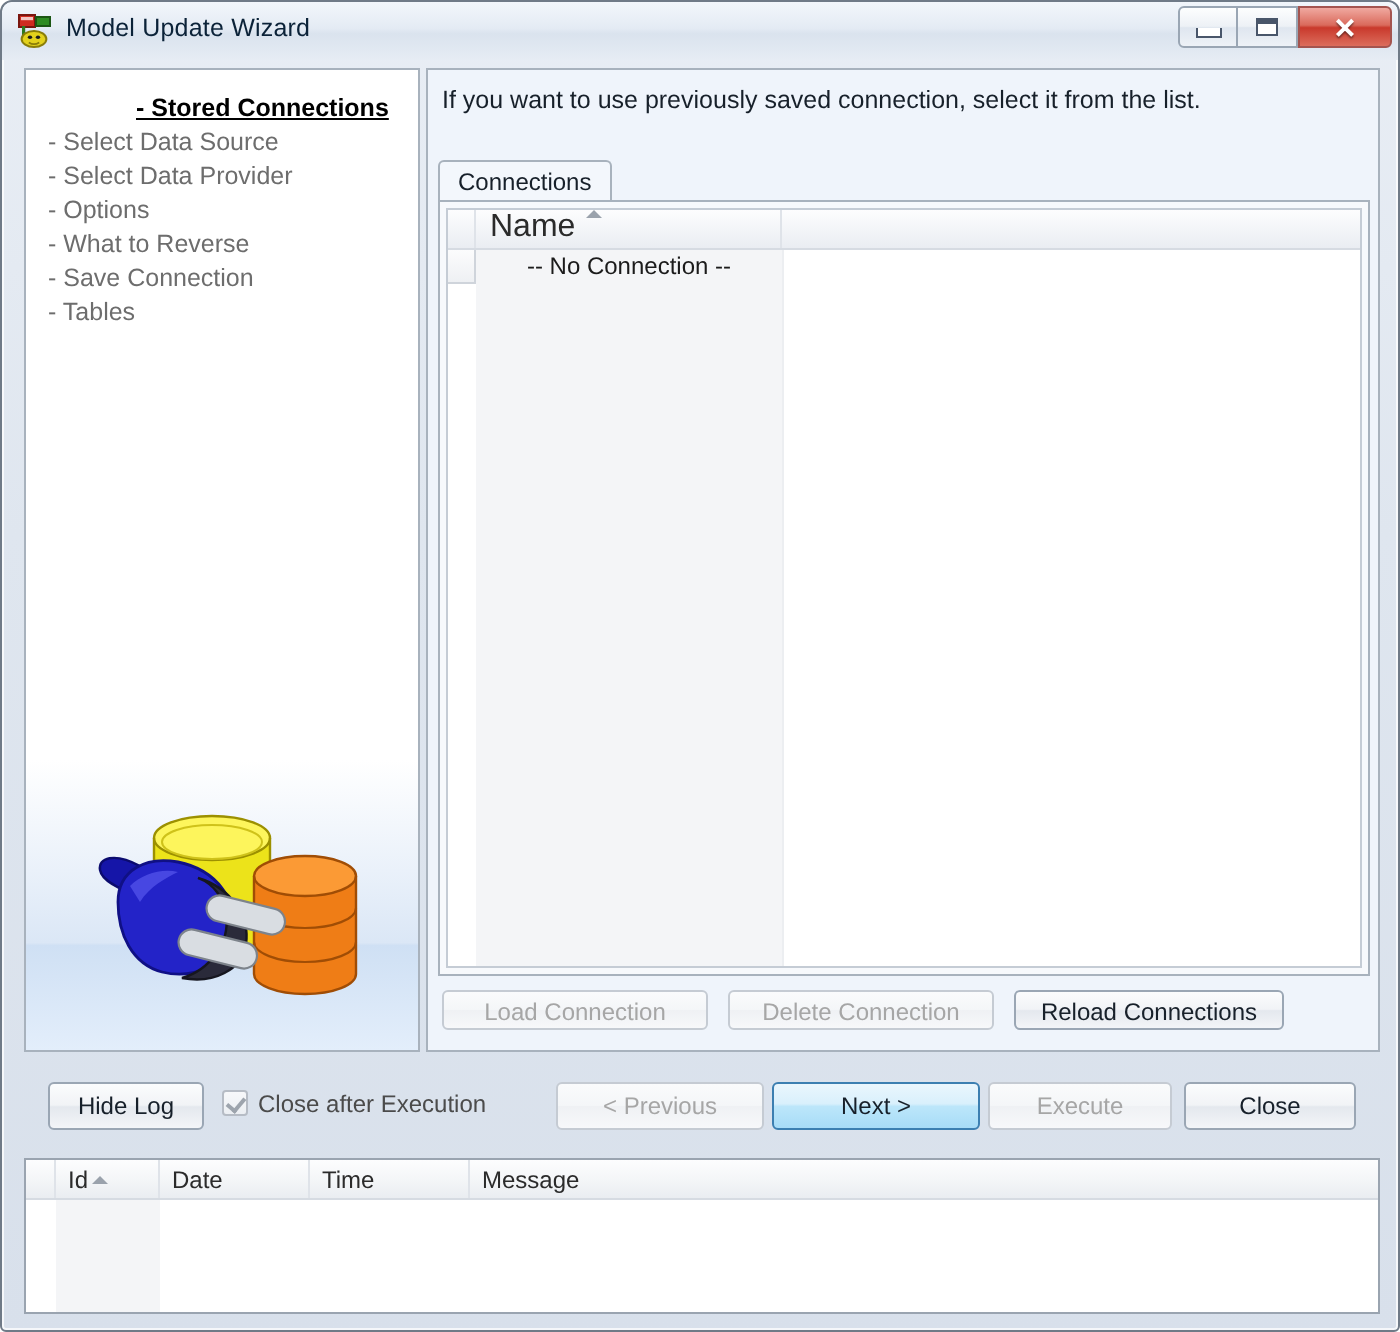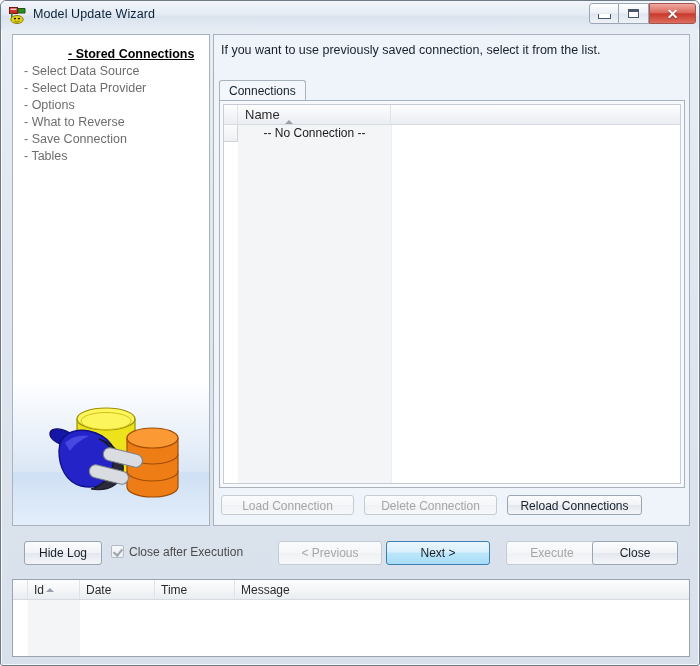--- a/index.html
+++ b/index.html
@@ -205,26 +205,26 @@
   }
   .lv-header {
     display: flex;
     height: 19px;
     background: linear-gradient(180deg, #fdfdfe 0%, #f3f5f8 50%, #eaedf2 100%);
     border-bottom: 1px solid #d6dbe2;
   }
   .lv-th {
     box-sizing: border-box;
     border-right: 1px solid #dfe3e9;
-    font-size: 13px;
+    font-size: 16px;
     color: #2b2b2b;
     line-height: 18px;
     padding-left: 7px;
     display: flex;
-    align-items: flex-end;
+    align-items: flex-start;
     gap: 5px;
     overflow: hidden;
     white-space: nowrap;
   }
   .lv-th.c0 { width: 14px; padding-left: 0; }
   .lv-th.c1 { width: 153px; }
   .lv-th.c2 { width: 246px; }
   .lv-th.c3 { flex: 1; border-right: none; }
   .sort-arrow {
     width: 0; height: 0;
@@ -325,21 +325,21 @@
   }
   .actionbar .btn {
     position: absolute;
     top: 6px;
     height: 24px;
     line-height: 22px;
   }
   #btn-hidelog  { left: 12px;  width: 78px; }
   #btn-previous { left: 266px; width: 104px; }
   #btn-next     { left: 374px; width: 104px; }
-  #btn-execute  { left: 482px; width: 92px; margin-left: 12px; }
+  #btn-execute  { left: 482px; width: 92px; }
   #btn-close    { left: 580px; width: 86px; }
 
   .checkrow {
     position: absolute;
     left: 99px; top: 10px;
     display: flex;
     align-items: flex-start;
     gap: 5px;
   }
   .checkbox {

